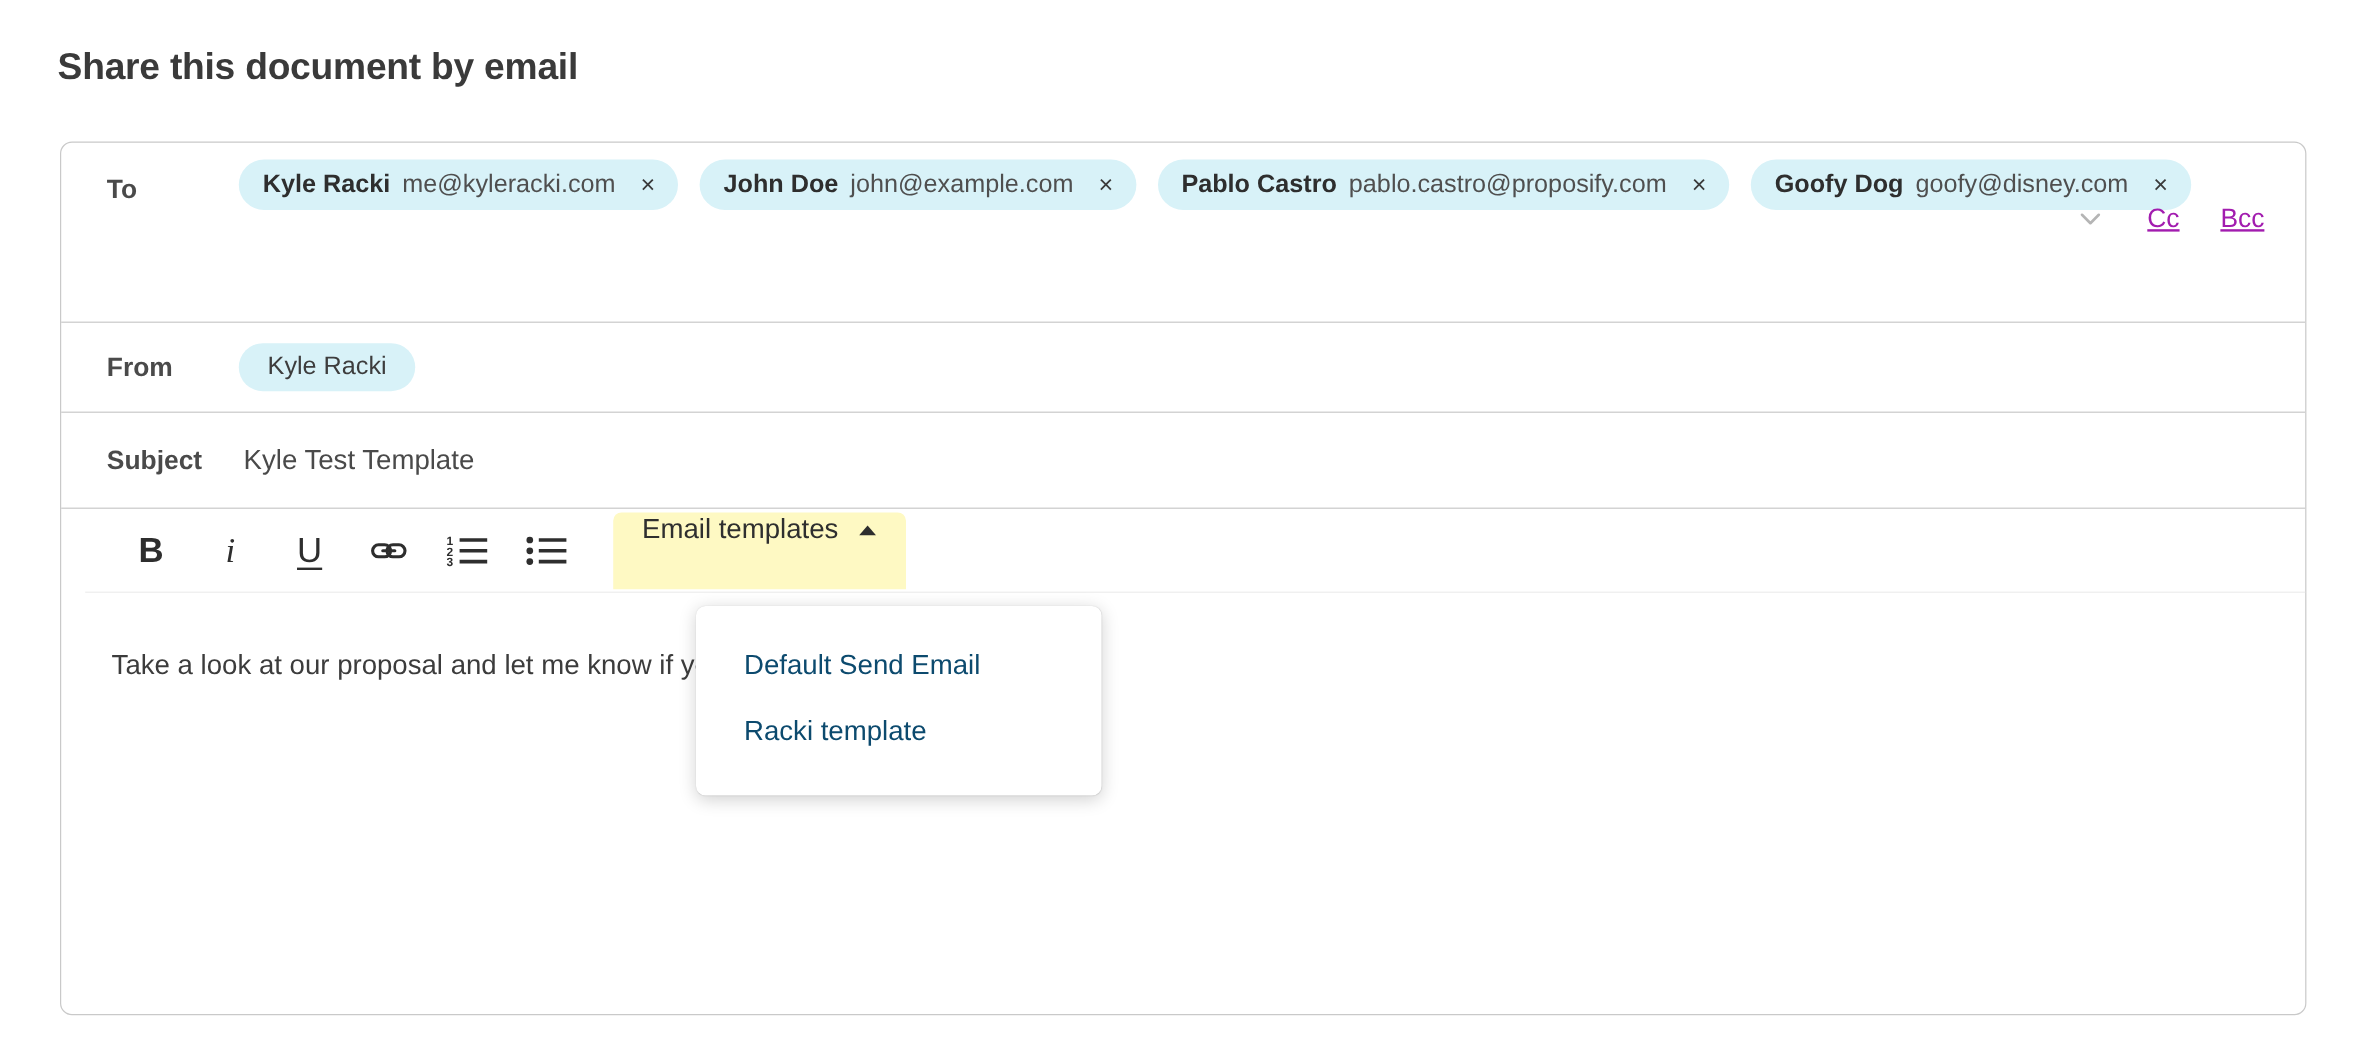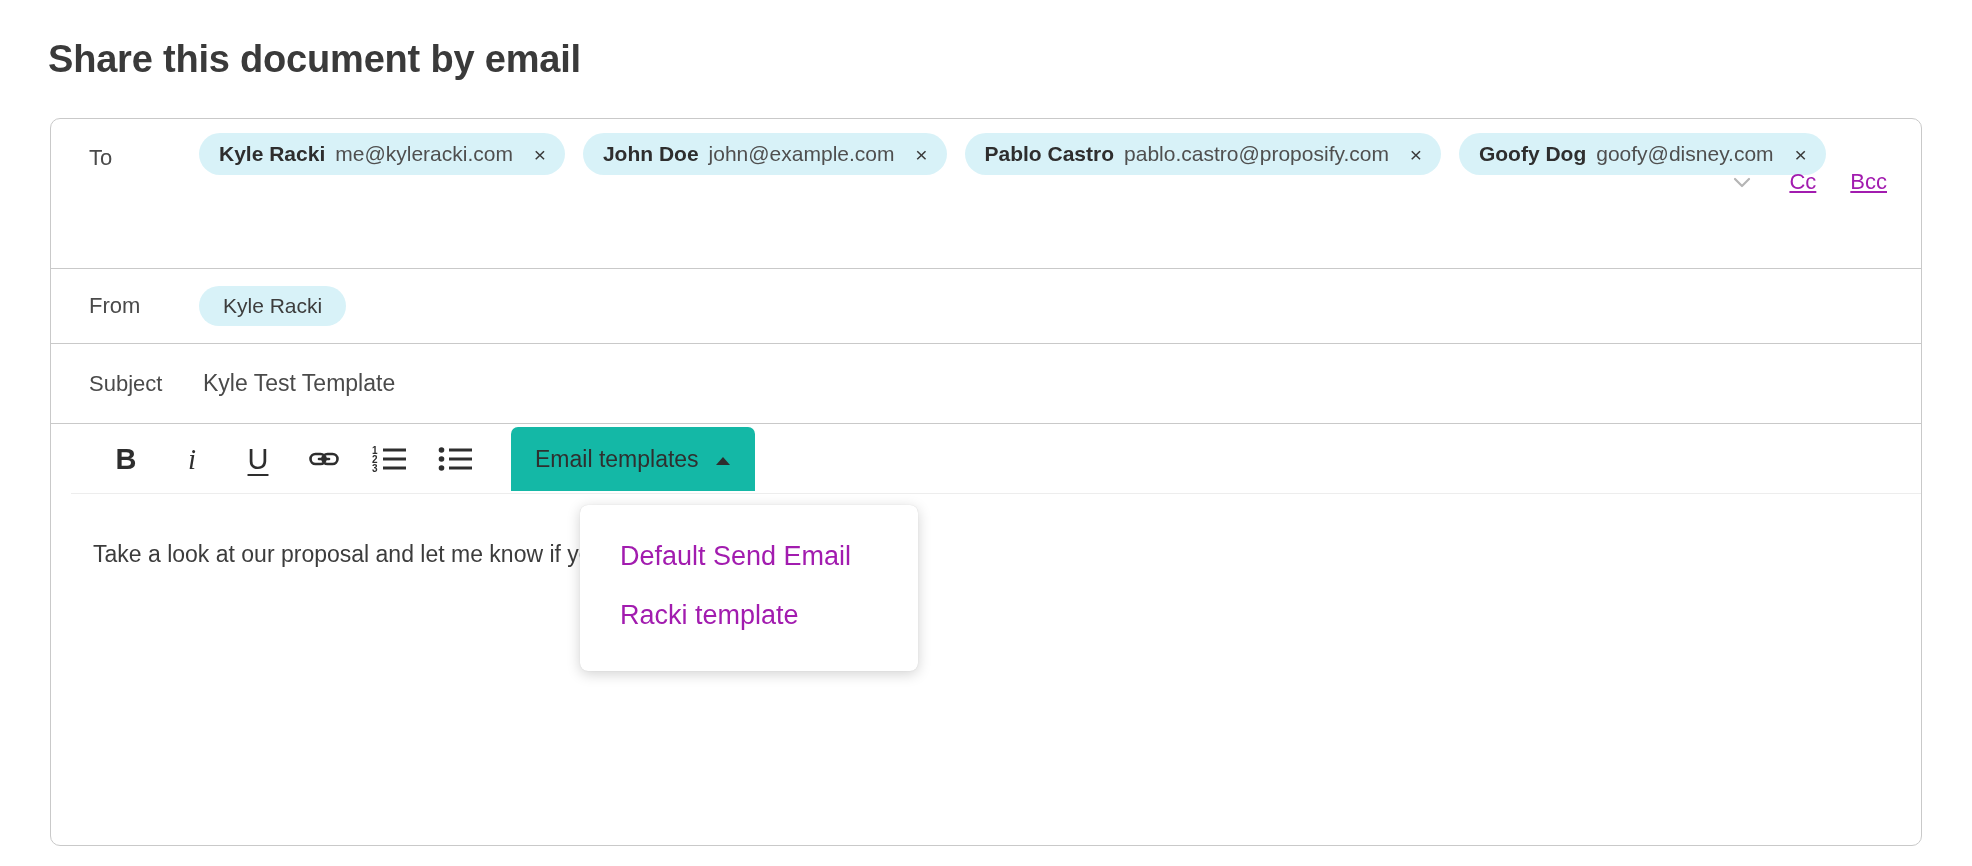--- a/index.html
+++ b/index.html
@@ -13,21 +13,21 @@
     font-family: "Liberation Sans", sans-serif;
     color: #333333;
     overflow: hidden;
     position: relative;
   }
 
   .page-title {
     position: absolute;
     left: 48px;
     top: 38px;
-    font-size: 38px;
+    font-size: 31px;
     font-weight: bold;
     color: #3a3a3a;
     letter-spacing: -0.2px;
   }
 
   .compose-card {
     position: absolute;
     left: 50px;
     top: 118px;
     width: 1872px;
@@ -50,21 +50,21 @@
   .row-from   { height: 75px; align-items: center; }
   .row-subject{ height: 80px; align-items: center; }
 
   .row-label {
     width: 148px;
     flex: 0 0 148px;
     padding-left: 38px;
     box-sizing: border-box;
     font-size: 22px;
     color: #4a4a4a;
-    font-weight: normal;
+    font-weight: bold;
   }
   .row-to .row-label { padding-top: 12px; }
 
   .row-body {
     flex: 1 1 auto;
     display: flex;
     flex-wrap: wrap;
     align-items: flex-start;
     gap: 11px 18px;
     padding-right: 20px;
@@ -180,24 +180,24 @@
     font-size: 29px;
     text-decoration: underline;
     text-underline-offset: 5px;
     font-family: "Liberation Sans", sans-serif;
   }
 
   .templates-btn {
     margin-left: 22px;
     height: 64px;
     display: inline-flex;
-    align-items: center;
+    align-items: flex-start;
     gap: 16px;
     padding: 0 24px;
-    background: #14b8a6;
+    background: #fef9c3;
     border: none;
     border-radius: 7px 7px 0 0;
     font-size: 23px;
     color: #2f2f2f;
     cursor: pointer;
     font-family: "Liberation Sans", sans-serif;
     position: relative;
     z-index: 5;
   }
   .caret-up { display: inline-block; }
@@ -226,22 +226,22 @@
     left: 580px;
     top: 505px;
     width: 338px;
     background: #ffffff;
     border-radius: 8px;
     box-shadow: 0 3px 14px rgba(0,0,0,0.18), 0 0 1px rgba(0,0,0,0.15);
     padding: 22px 0 26px 0;
     z-index: 20;
   }
   .menu-item {
-    font-size: 27px;
-    color: #a21caf;
+    font-size: 23px;
+    color: #0c4a6e;
     padding: 14px 0 14px 40px;
     cursor: pointer;
     white-space: nowrap;
   }
 </style>
 </head>
 <body>
 
 <div class="page-title">Share this document by email</div>
 

